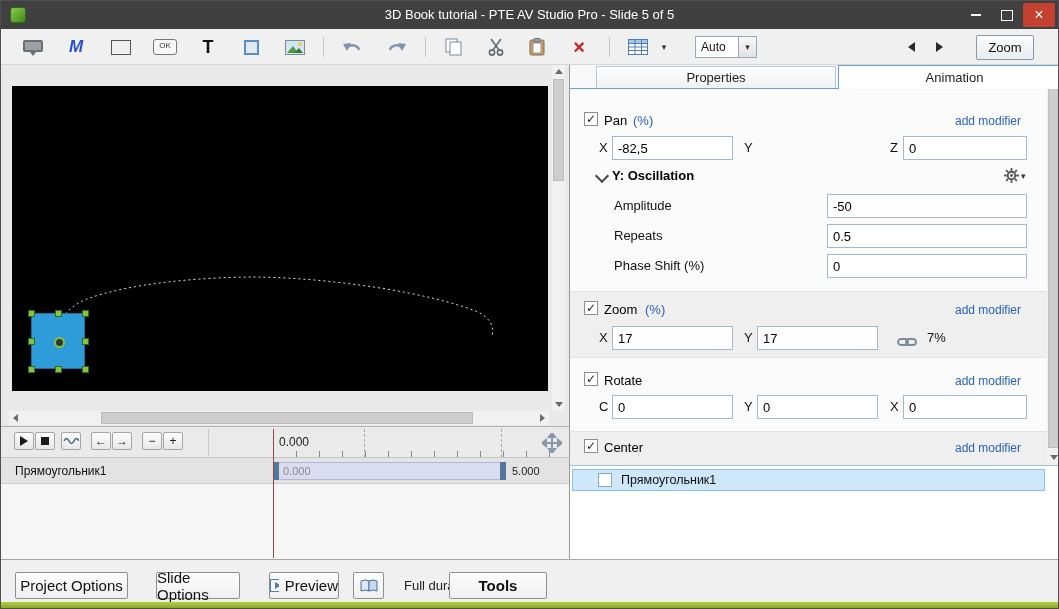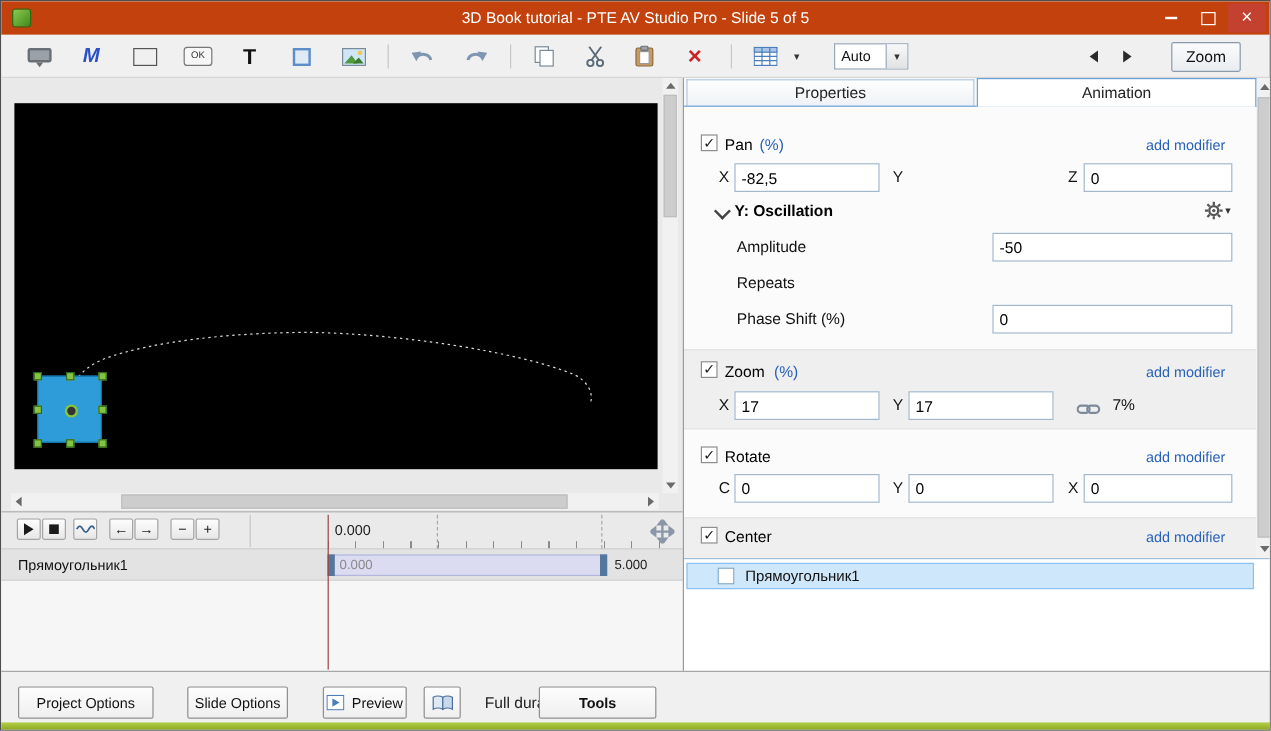--- a/index.html
+++ b/index.html
@@ -1,20 +1,20 @@
 <!DOCTYPE html>
 <html><head>
 <meta charset="utf-8">
 <style>
   html,body{margin:0;padding:0;}
   body{font-family:"Liberation Sans","DejaVu Sans",sans-serif;background:#c8c8c8;}
   .window{position:relative;width:1059px;height:609px;background:#f0f0f0;overflow:hidden;box-sizing:border-box;border:1px solid #4f4f4f;}
   .abs{position:absolute;}
   
-  .titlebar{position:absolute;left:0;top:0;width:100%;height:28px;background:#c2410c;}
+  .titlebar{position:absolute;left:0;top:0;width:100%;height:28px;background:#404040;}
   .app-icon{position:absolute;left:9px;top:6px;width:16px;height:16px;border-radius:3px;background:linear-gradient(135deg,#8cc94f,#3f8a1e);border:1px solid #2d6a12;box-sizing:border-box;}
   .title-text{position:absolute;left:0;top:0;width:100%;height:28px;line-height:28px;text-align:center;color:#fff;font-size:13px;}
   .win-controls{position:absolute;right:3px;top:2px;height:24px;display:flex;gap:2px;}
   .win-btn{width:29px;height:24px;display:flex;align-items:center;justify-content:center;color:#fff;cursor:default;}
   .glyph-min{width:10px;height:0;border-bottom:2px solid #fff;}
   .glyph-max{width:10px;height:9px;border:1px solid #fff;}
   .win-btn.close{background:#c4402f;width:32px;font-size:16px;border-radius:2px;}
   
   .toolbar{position:absolute;left:0;top:28px;width:100%;height:36px;background:#f0f0f0;border-bottom:1px solid #d6d6d6;box-sizing:border-box;}
   .tbi{position:absolute;top:5px;width:28px;height:26px;display:flex;align-items:center;justify-content:center;}
@@ -61,21 +61,21 @@
   .track-name{position:absolute;left:14px;top:0;height:26px;line-height:26px;font-size:12px;color:#111;}
   .track-bar{position:absolute;left:272px;top:35px;width:233px;height:18px;background:#dbdcf2;border:1px solid #b2b6da;box-sizing:border-box;z-index:3;}
   .track-cap{position:absolute;top:-1px;width:6px;height:18px;background:#54779e;}
   .track-start-txt{position:absolute;left:9px;top:0;height:16px;line-height:16px;font-size:11px;color:#8a8a8a;}
   .track-end-txt{position:absolute;left:511px;top:35px;height:18px;line-height:18px;font-size:11px;color:#222;z-index:3;}
   .tl-below{position:absolute;left:0;top:57px;width:568px;height:76px;background:#f6f6f6;}
   .move-icon{position:absolute;left:541px;top:6px;width:20px;height:20px;z-index:5;}
   
   .right-panel{position:absolute;left:568px;top:64px;width:491px;height:494px;background:#f8f8f8;border-left:1px solid #9a9a9a;box-sizing:border-box;}
   .tabline{position:absolute;left:0;top:23px;width:477px;height:1px;background:#6aa1d8;z-index:1;}
-  .tab{position:absolute;text-align:center;font-size:13px;color:#222;box-sizing:border-box;}
+  .tab{position:absolute;text-align:center;font-size:13px;color:#222;box-sizing:border-box;margin-left:24px;}
   .tab.inactive{left:2px;top:1px;width:240px;height:22px;line-height:22px;background:linear-gradient(#fefefe,#eef2f6);border:1px solid #b5c9dc;border-bottom:none;}
   .tab.active{left:244px;top:0;width:233px;height:24px;line-height:24px;background:#fff;border:1px solid #6aa1d8;border-bottom:none;z-index:2;}
   .band{position:absolute;left:0;width:477px;box-sizing:border-box;}
   .band-pan{top:24px;height:202px;background:#fbfbfb;}
   .band-zoom{top:226px;height:67px;background:#efefef;border-top:1px solid #e2e2e2;border-bottom:1px solid #e2e2e2;}
   .band-rotate{top:293px;height:73px;background:#fbfbfb;}
   .band-center{top:366px;height:34px;background:#efefef;border-top:1px solid #e2e2e2;}
   .flbl{position:absolute;font-size:13px;color:#111;height:24px;line-height:24px;z-index:2;}
   .seclbl{position:absolute;font-size:13px;color:#000;height:20px;line-height:20px;z-index:2;}
   .unit{position:absolute;font-size:13px;color:#2a62b8;height:20px;line-height:20px;z-index:2;}
@@ -84,21 +84,21 @@
   .chk{position:absolute;width:14px;height:14px;box-sizing:border-box;border:1px solid #8d8d8d;background:#fff;font-size:12px;line-height:12px;text-align:center;color:#1a1a1a;z-index:2;}
   .chevron{position:absolute;width:8px;height:8px;border-left:2px solid #444;border-bottom:2px solid #444;transform:rotate(-45deg);z-index:2;}
   .osc-title{position:absolute;font-size:13px;font-weight:bold;color:#000;height:20px;line-height:20px;z-index:2;}
   .gear-wrap{position:absolute;display:flex;align-items:center;gap:2px;z-index:2;}
   .layers{position:absolute;left:0;top:400px;width:491px;height:94px;background:#fff;border-top:1px solid #9fc0dc;box-sizing:border-box;}
   .layer-row{position:absolute;left:2px;top:3px;width:473px;height:22px;background:#cfe7fa;border:1px solid #8bc2ec;box-sizing:border-box;}
   .layer-chk{position:absolute;left:25px;top:3px;width:14px;height:14px;border:1px solid #7fa8c8;background:#fff;box-sizing:border-box;}
   .layer-name{position:absolute;left:48px;top:0;height:20px;line-height:20px;font-size:12.5px;color:#111;}
   
   .bottom-bar{position:absolute;left:0;top:558px;width:1059px;height:43px;background:#f0f0f0;border-top:1px solid #a6a6a6;box-sizing:border-box;}
-  .bbtn{position:absolute;top:12px;height:27px;background:linear-gradient(#fdfdfd,#efefef);border:1px solid #8f8f8f;border-radius:2px;font-size:12px;display:flex;align-items:center;justify-content:center;gap:6px;box-sizing:border-box;color:#111;}
+  .bbtn{position:absolute;top:12px;height:27px;background:linear-gradient(#fdfdfd,#efefef);border:1px solid #8f8f8f;border-radius:2px;font-size:15px;display:flex;align-items:center;justify-content:center;gap:6px;box-sizing:border-box;color:#111;}
   .btext{position:absolute;top:12px;height:27px;line-height:27px;font-size:13px;color:#222;}
   .green-strip{position:absolute;left:0;top:601px;width:1059px;height:8px;background:linear-gradient(#b4cf48,#7f9c15);}
 </style>
 </head>
 <body>
 
 <div class="window">
 
   <div class="titlebar">
     <div class="app-icon"></div>
@@ -340,20 +340,21 @@
             <line x1="13.7" y1="2.3" x2="11.6" y2="4.4"></line>
             <line x1="2.3" y1="13.7" x2="4.4" y2="11.6"></line>
           </g>
           <circle cx="8" cy="8" r="1.5" fill="#555"></circle>
         </svg>
       <span class="caret">▾</span>
     </div>
     <span class="flbl" style="left:44px;top:129px;">Amplitude</span>
     <input class="inp" style="left: 257px; top: 129px; width: 200px;" value="-50">
     <span class="flbl" style="left:44px;top:159px;">Repeats</span>
+    <input class="inp" style="left: 257px; top: 159px; width: 200px;" value="0.5">
     <span class="flbl" style="left:44px;top:189px;">Phase Shift (%)</span>
     <input class="inp" style="left: 257px; top: 189px; width: 200px;" value="0">
 
     <span class="chk" style="left:14px;top:236px;">✓</span>
     <span class="seclbl" style="left:34px;top:235px;">Zoom</span>
     <span class="unit" style="left:75px;top:235px;">(%)</span>
     <span class="link" style="right:39px;top:235px;">add modifier</span>
     <span class="flbl" style="left:29px;top:261px;">X</span>
     <input class="inp" style="left: 42px; top: 261px; width: 121px;" value="17">
     <span class="flbl" style="left:174px;top:261px;">Y</span>

